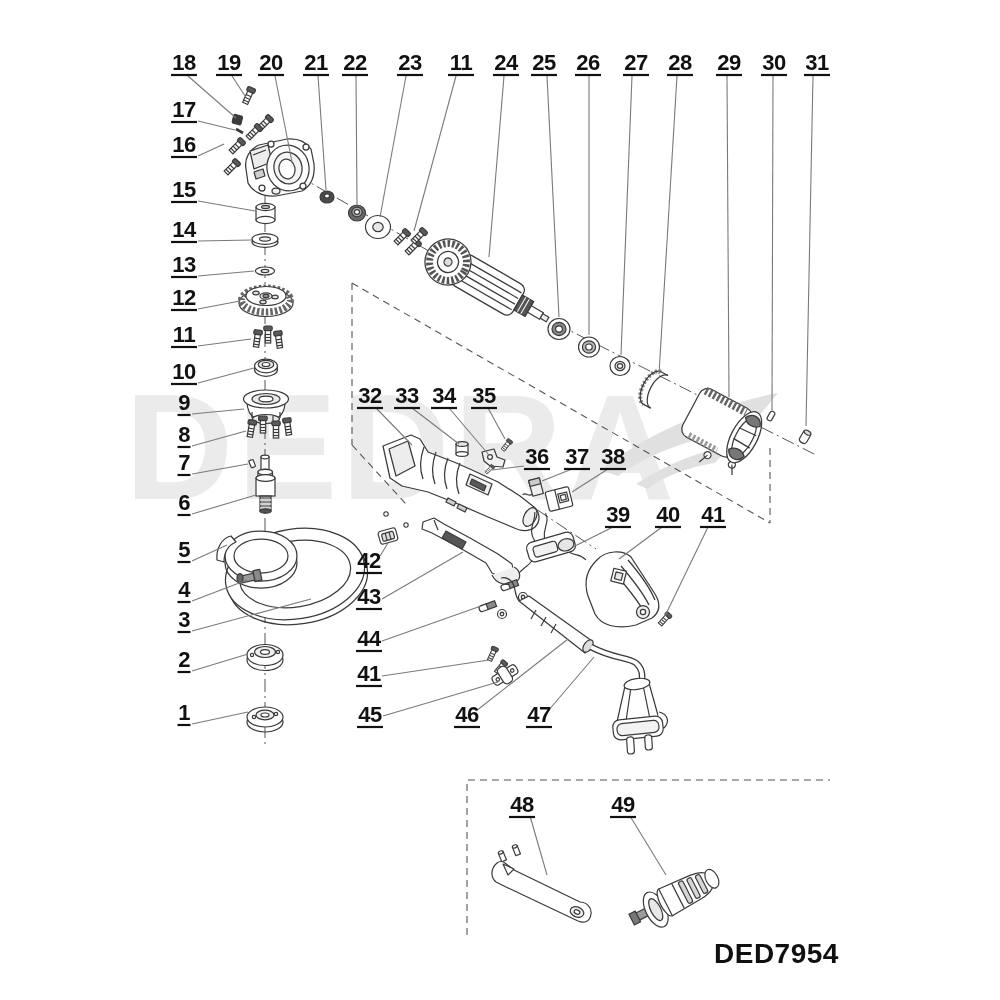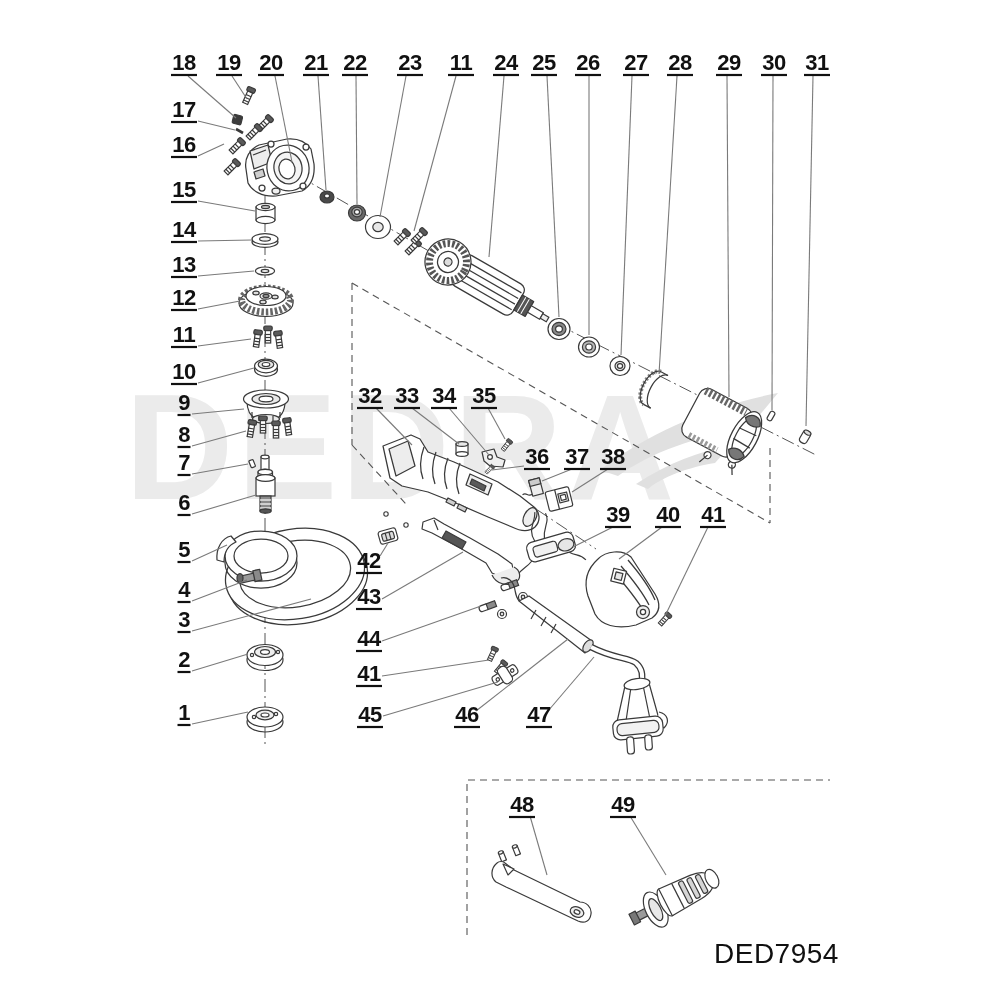--- a/index.html
+++ b/index.html
@@ -1,20 +1,20 @@
 <!DOCTYPE html>
 <html><head>
 <meta charset="utf-8">
 <style>
   html,body{margin:0;padding:0;background:#fff;}
   .stage{position:relative;width:1000px;height:1000px;background:#fff;overflow:hidden;
          font-family:"Liberation Sans",sans-serif;}
   .watermark{position:absolute;left:125px;top:372px;font-size:150px;font-weight:bold;
              color:#ebebeb;letter-spacing:4px;line-height:1;z-index:0;user-select:none;}
-  .model{position:absolute;left:714px;top:938px;font-size:28px;font-weight:normal;
+  .model{position:absolute;left:714px;top:938px;font-size:28px;font-weight:bold;
          color:#101010;letter-spacing:.5px;z-index:3;}
   svg.art{position:absolute;left:0;top:0;z-index:2;}
   .callout{font-family:"Liberation Sans",sans-serif;font-weight:bold;font-size:22px;
            fill:#111;text-anchor:middle;letter-spacing:-.5px;}
   .cu{stroke:#111;stroke-width:2.2;}
   .leader{fill:none;stroke:#7a7a7a;stroke-width:1.1;}
   .axis{stroke:#555;stroke-width:1;stroke-dasharray:13 4 2 4;fill:none;}
   .dashed{stroke:#555;stroke-width:1.1;stroke-dasharray:7 5;fill:none;}
 </style>
 </head>

